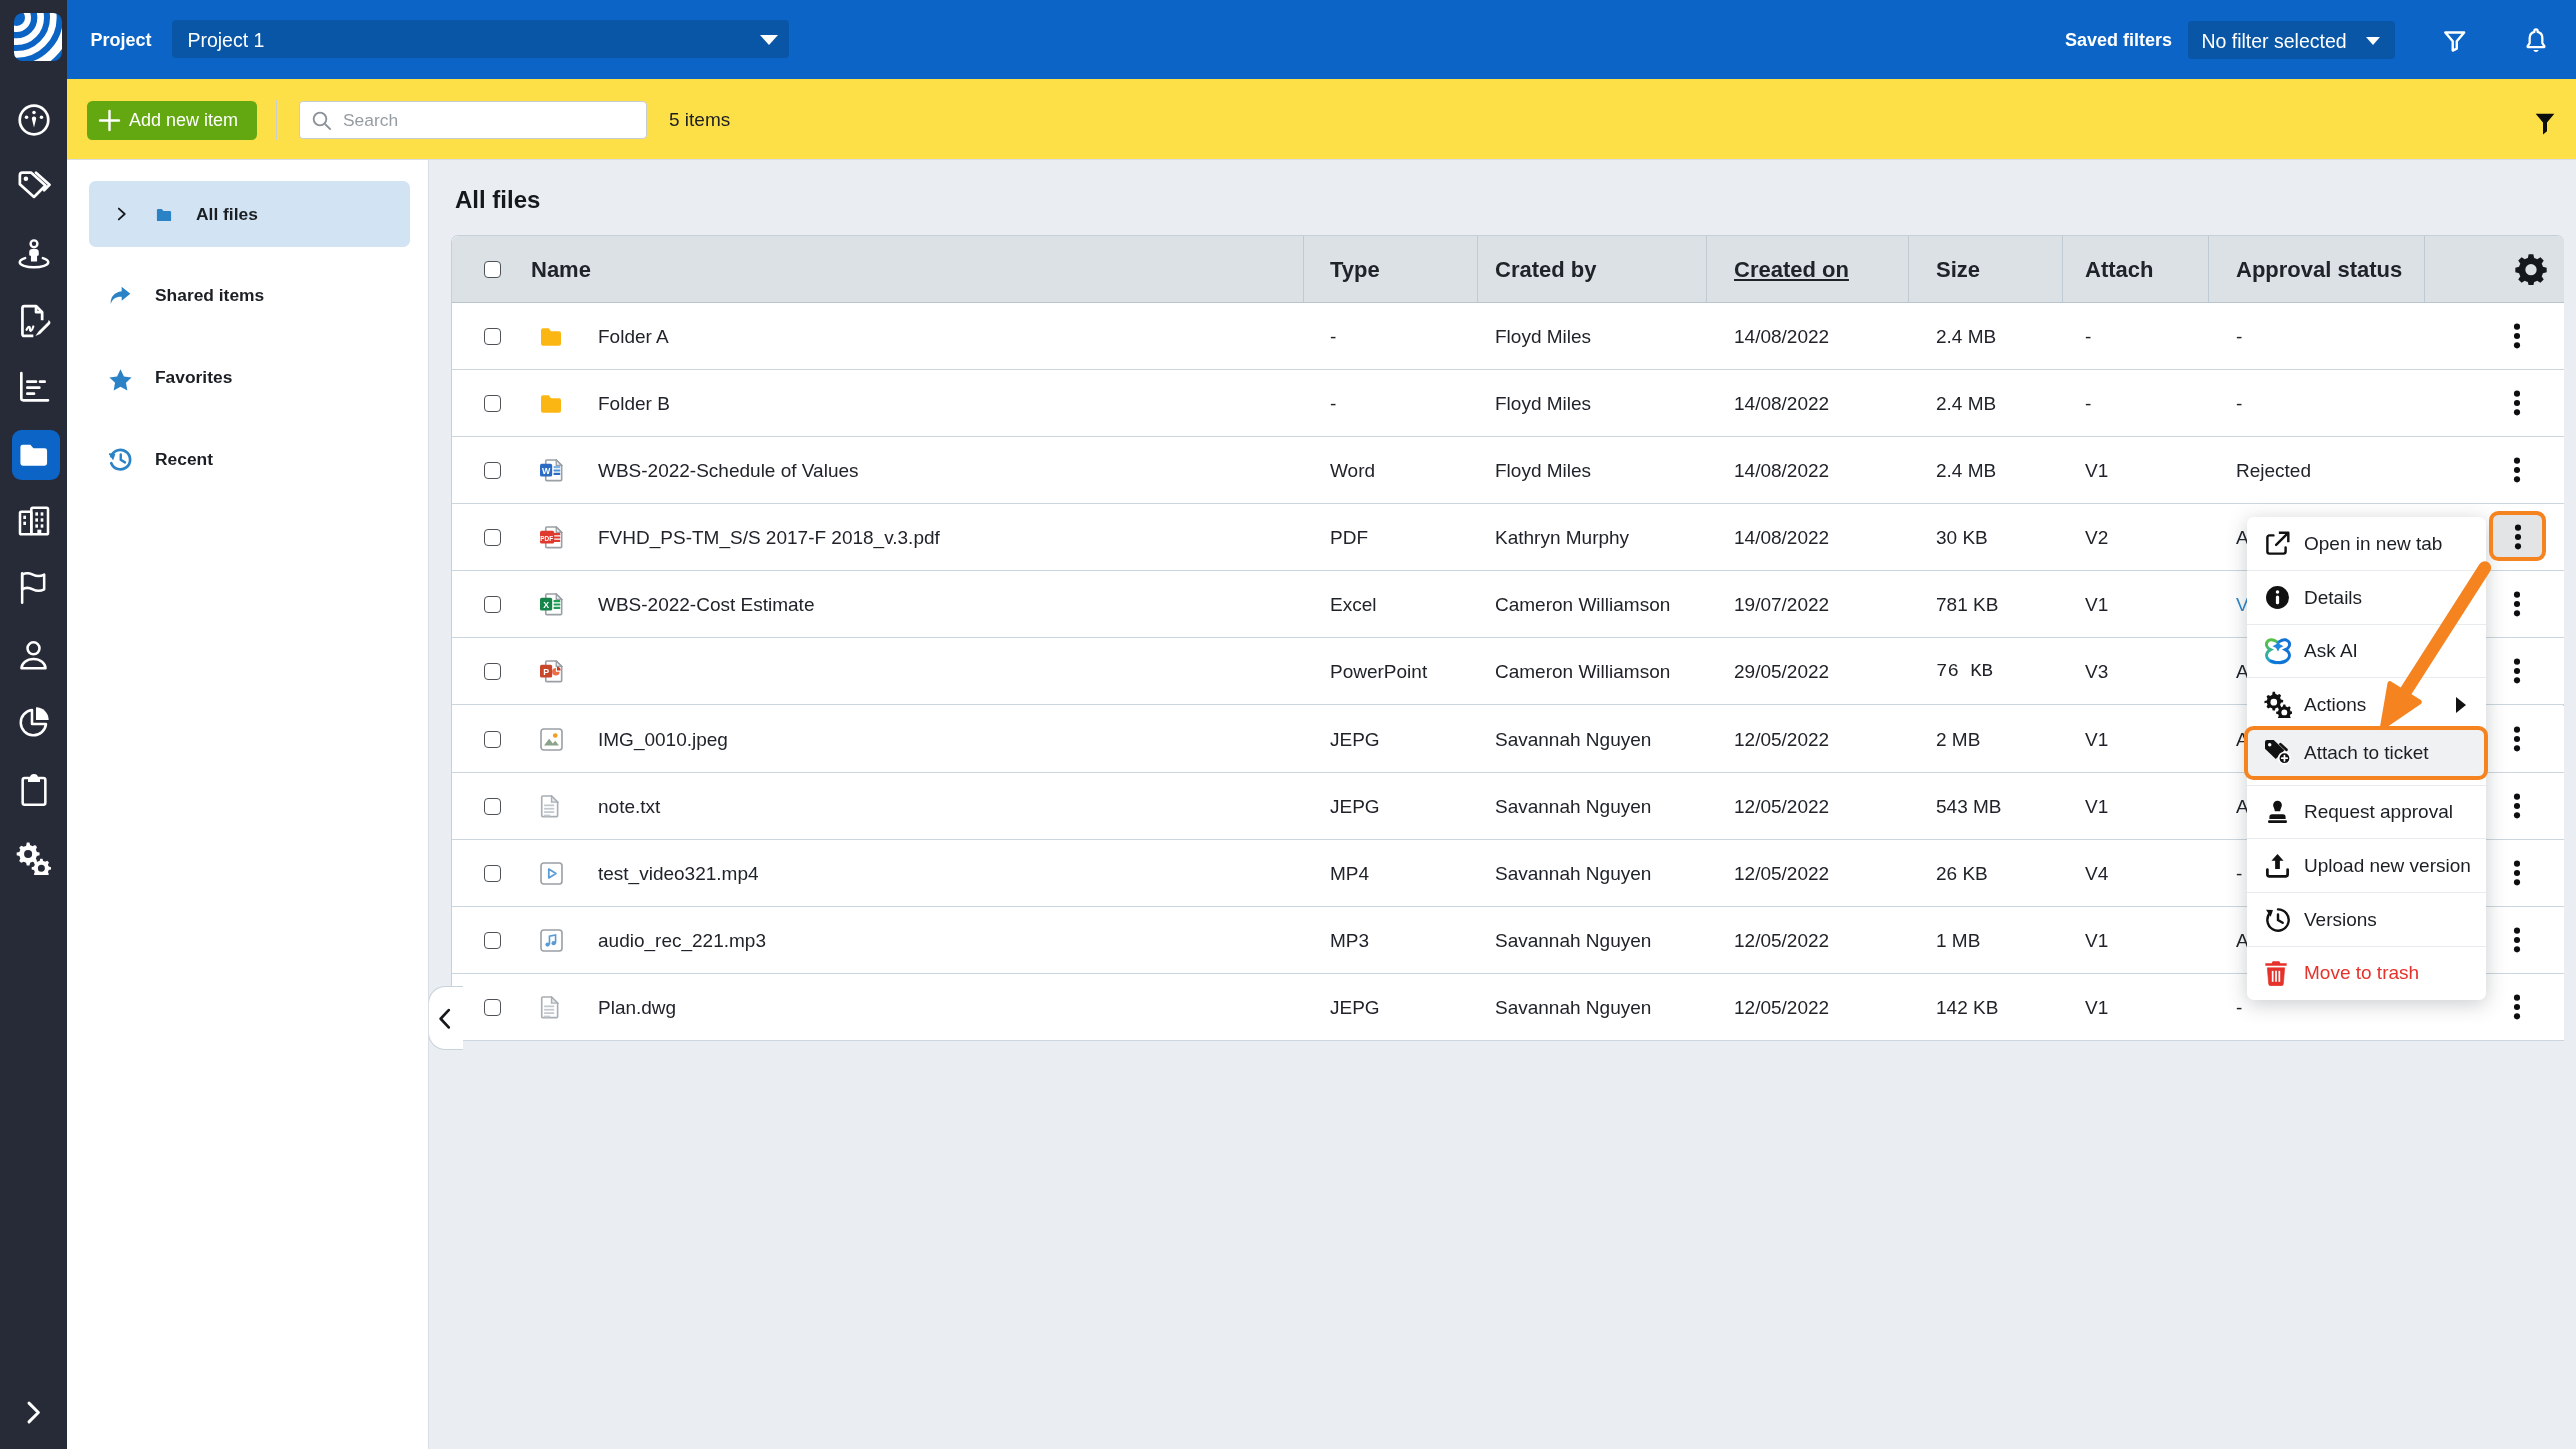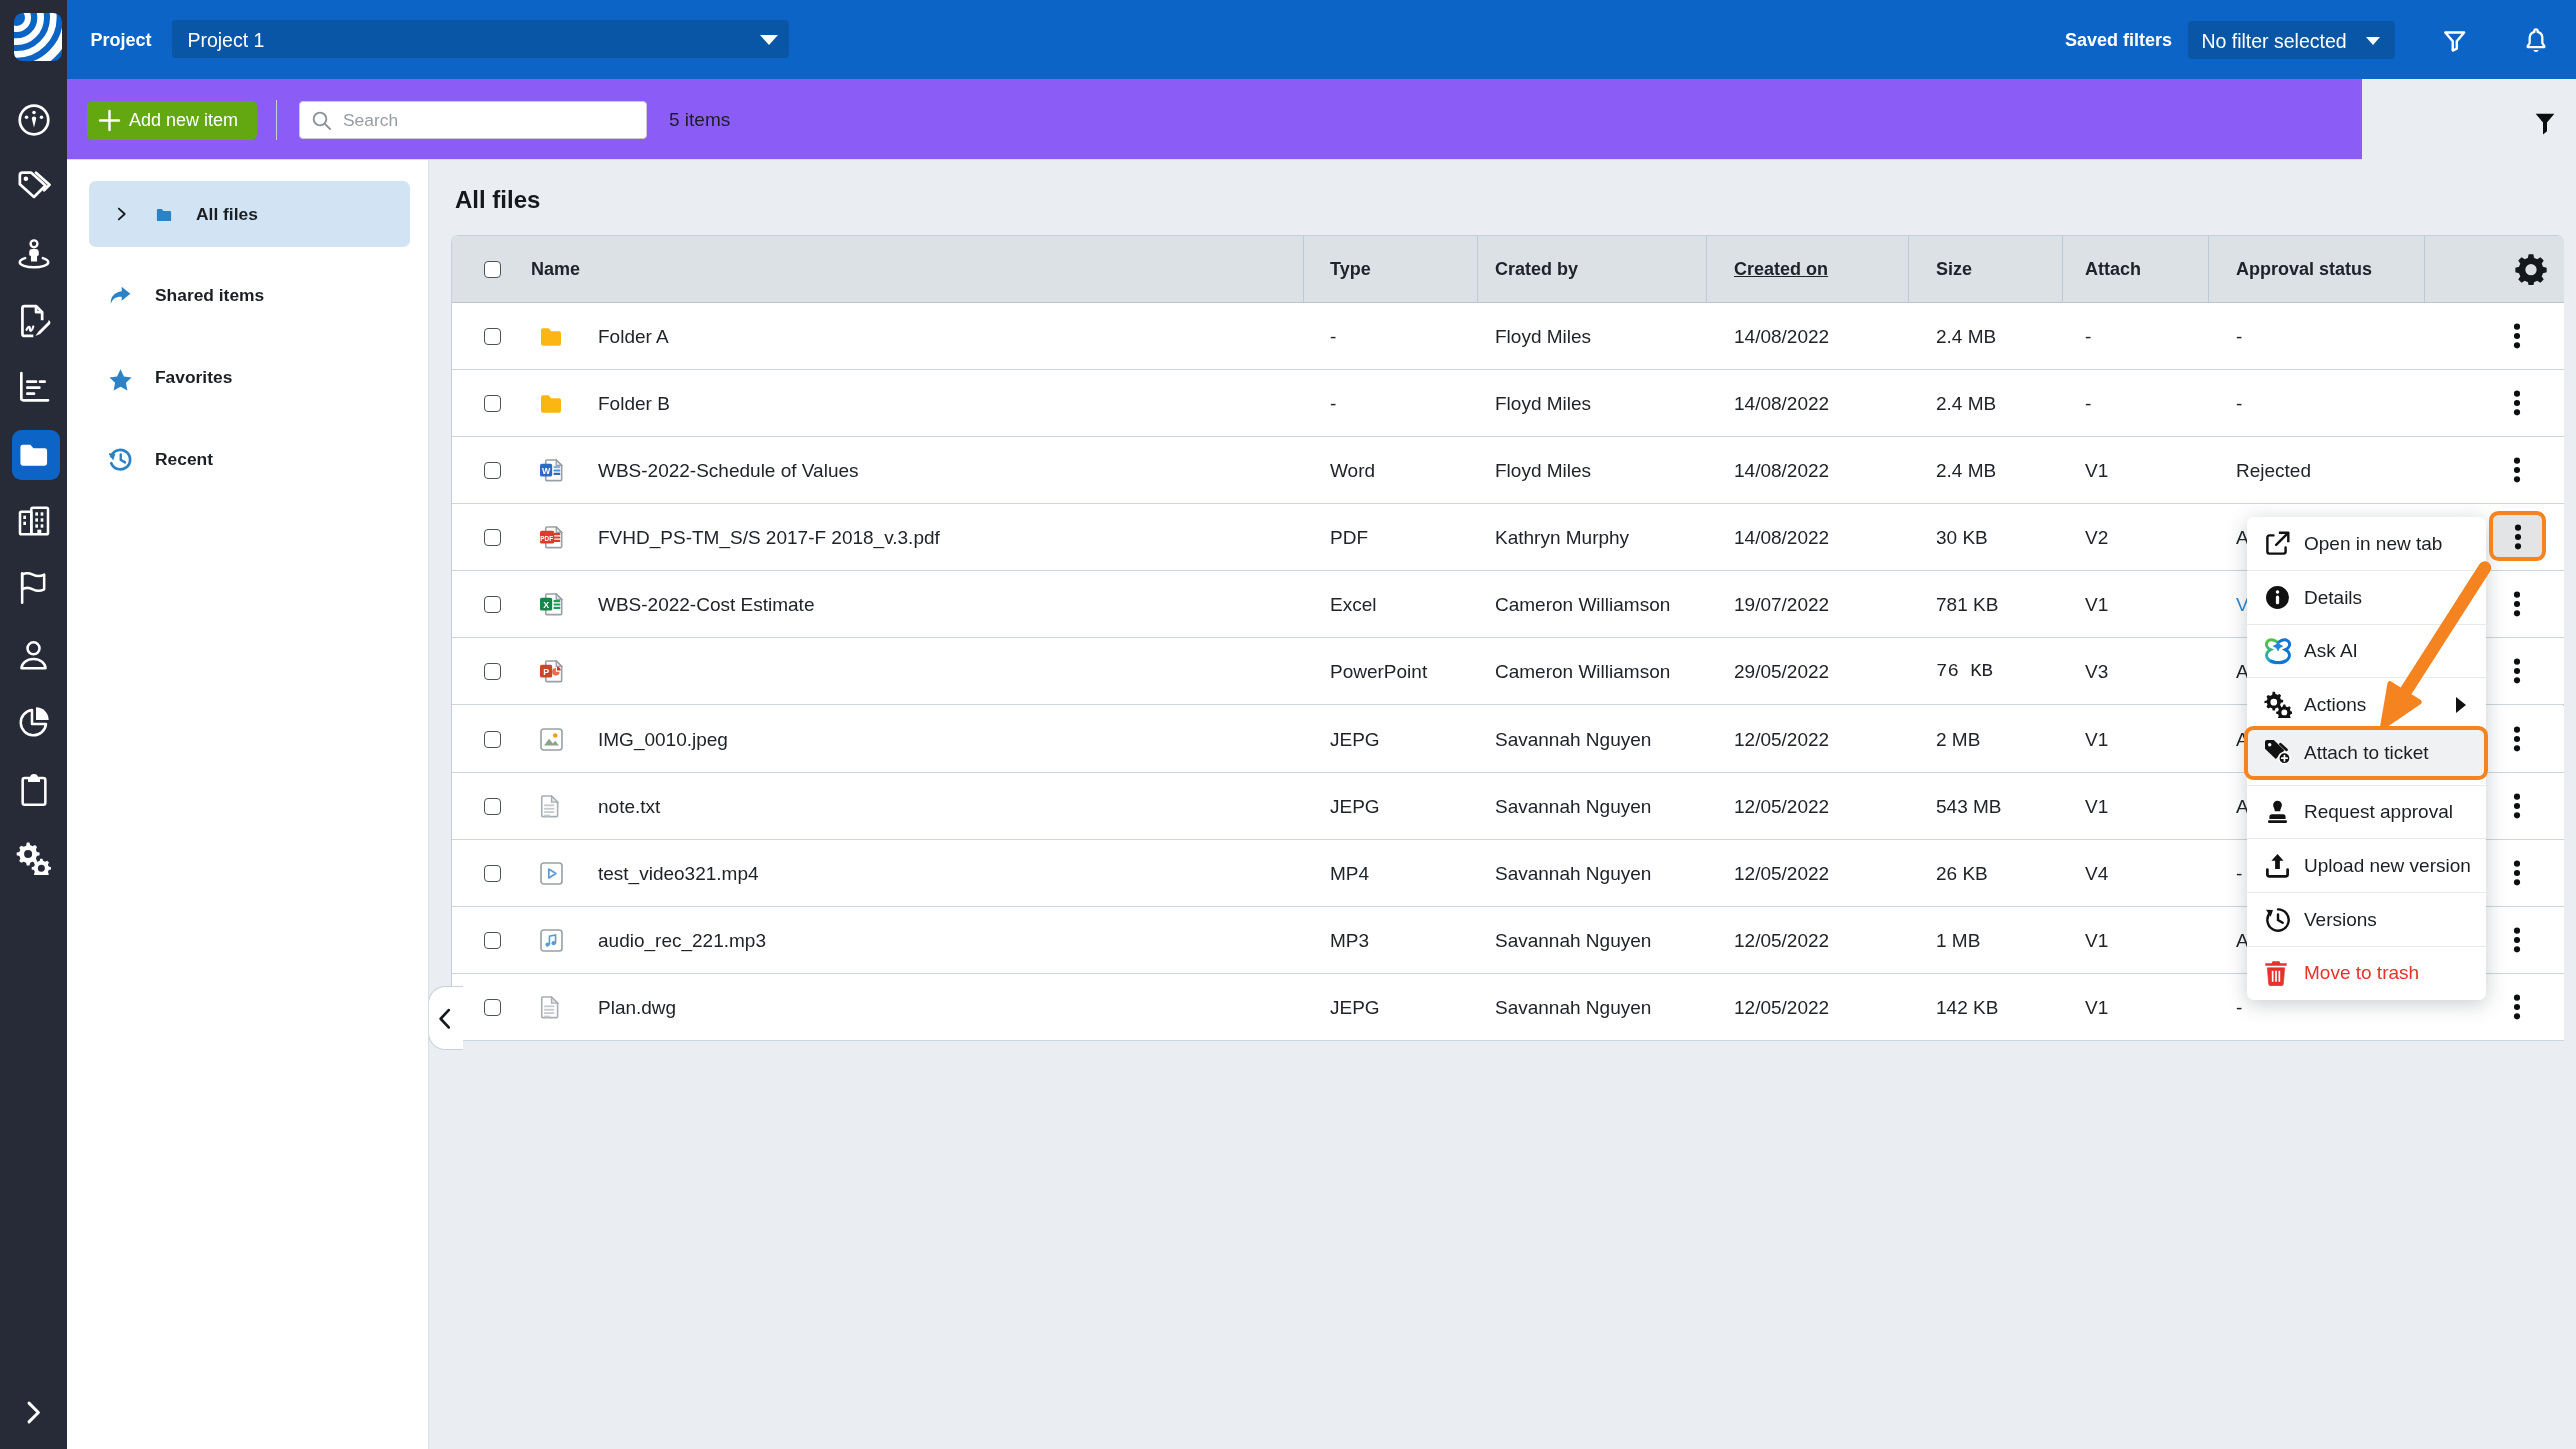--- a/index.html
+++ b/index.html
@@ -11,33 +11,33 @@
 
 #sidebar { left:0; top:0; width:67px; height:1449px; background:#272b38; z-index:30; }
 .sideicon { position:absolute; left:0; width:67px; text-align:center; }
 
 
 #topbar { left:67px; top:0; width:2509px; height:79px; background:#0b64c6; z-index:20; }
 .tb-label { position:absolute; color:#fff; font-size:18px; font-weight:bold; }
 .tb-drop { position:absolute; background:#0a56a6; border-radius:4px; color:#fff; font-size:19.5px; }
 
 
-#toolbar { left:67px; top:79px; width:2295px; height:81px; background:#8b5cf6; border-bottom:0.7px solid #d8dee4; z-index:10; }
+#toolbar { left:67px; top:79px; width:2509px; height:81px; background:#fde047; border-bottom:0.7px solid #d8dee4; z-index:10; }
 #addbtn { position:absolute; left:20px; top:21.5px; width:170px; height:39px; background:#63a811; border-radius:5.4px; color:#fff; font-size:18px; }
 #searchbox { position:absolute; left:232px; top:22px; width:348px; height:38px; background:#fff; border:1.3px solid #c6ccd2; border-radius:4px; }
 
 
 #leftpanel { left:67px; top:160px; width:362px; height:1289px; background:#fff; border-right:0.7px solid #d9dfe5; z-index:5; }
 .lp-item { position:absolute; left:88px; font-size:17.4px; font-weight:bold; color:#1b1f24; }
 
 
 #main { left:430px; top:160px; width:2146px; height:1289px; background:#eaeef2; }
 #table { position:absolute; left:21px; top:75px; width:2113px; height:806px; background:#fff; border:0.7px solid #c5cfd8; border-radius:6.7px 6.7px 0 0; }
 #thead { position:absolute; left:0; top:0; width:2112px; height:67px; background:#dce1e6; border-bottom:0.7px solid #b9c4cd; border-radius:6px 6px 0 0; }
-.hcell { position:absolute; top:0; height:67px; line-height:67px; font-weight:bold; font-size:18px; }
+.hcell { position:absolute; top:0; height:67px; line-height:67px; font-weight:bold; font-size:22px; }
 .vline { position:absolute; top:0; width:0.7px; height:67px; background:#c0cad3; }
 .row { position:absolute; left:0; width:2112px; height:67px; border-bottom:0.7px solid #ccd6de; background:#fff; }
 .cell { position:absolute; top:0; height:67px; line-height:67px; font-size:19px; white-space:nowrap; }
 .cb { position:absolute; width:17px; height:17px; border:1.3px solid #4d5359; border-radius:4px; background:#fff; }
 
 
 #menu { position:absolute; left:2247px; top:517px; width:239px; height:483px; background:#fff; border-radius:6.7px; box-shadow:0 4px 20px rgba(40,50,60,0.25); z-index:40; }
 .mitem { position:absolute; left:0; width:239px; height:54px; border-bottom:0.7px solid #e7ebee; }
 .mtext { position:absolute; left:57px; top:0; height:54px; line-height:54px; font-size:19px; color:#1b1f24; white-space:nowrap; }
 .micon { position:absolute; left:17px; top:13.4px; width:27px; height:27px; }

